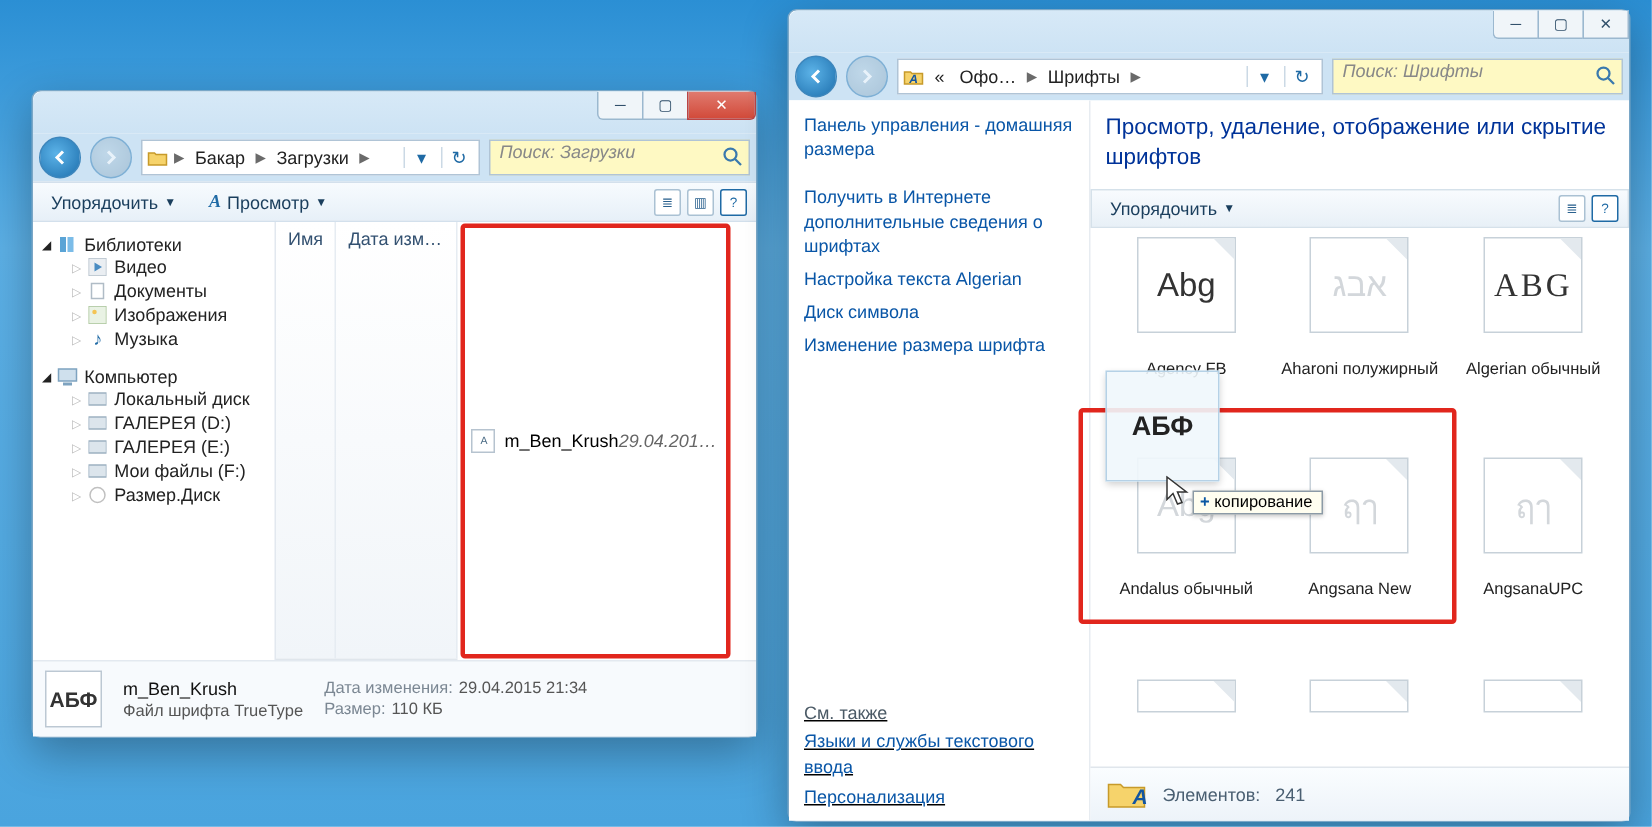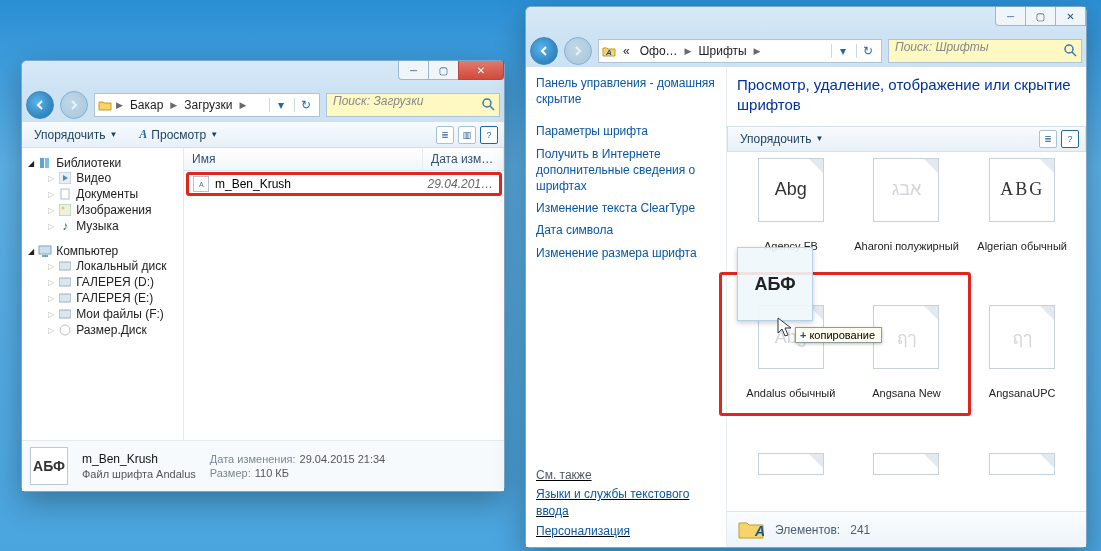--- a/index.html
+++ b/index.html
@@ -157,21 +157,21 @@
     display:flex; align-items:center; gap:4px;
     padding: 1px 0 1px 20px;
     font-size:12px;
     color:#222;
   }
   .ico { width:14px; height:14px; display:inline-flex; align-items:center; justify-content:center; }
   .blue { color:#1f6aa5; }
 
   .filepane {
     flex:1;
-    display:flex; flex-direction:column;
+    display:flex; flex-direction:row;
     min-width:0;
   }
   .colhead {
     display:flex;
     background: linear-gradient(to bottom, #ffffff, #f1f5f9);
     border-bottom:1px solid #e0e6ec;
     color:#335171;
     font-size:12px;
   }
   .colhead div {
@@ -264,21 +264,21 @@
   .font-item {
     display:flex; flex-direction:column; align-items:center;
     gap:2px;
   }
   .font-thumb {
     width:64px; height:62px;
     border:1px solid #c7d1d9;
     background:#fff;
     display:flex; align-items:center; justify-content:center;
     position:relative;
-    font-size:18px; color:#333;
+    font-size:22px; color:#333;
   }
   .font-thumb.dim { color:#d3d7db; }
   .font-thumb .fold {
     position:absolute; top:0; right:0;
     width:0; height:0;
     border-left: 14px solid transparent;
     border-top: 14px solid #e3e9ee;
   }
   .font-label {
     font-size:11px; color:#222; text-align:center; line-height:1.2;
@@ -516,21 +516,21 @@
         </div>
         <div class="date">29.04.201…</div>
       </div>
     </div>
   </div>
 
   <div class="statusbar-left">
     <div class="big-aa">АБФ</div>
     <div class="info-col">
       <div style="color:#111;font-size:12px">m_Ben_Krush</div>
-      <div>Файл шрифта Andalus</div>
+      <div>Файл шрифта TrueType</div>
     </div>
     <div class="info-col">
       <div class="info-row">
         <span class="lbl">Дата изменения:</span>
         <span>29.04.2015 21:34</span>
       </div>
       <div class="info-row">
         <span class="lbl">Размер:</span>
         <span>110 КБ</span>
       </div>
@@ -582,26 +582,25 @@
               <circle cx="6" cy="6" r="4" fill="none" stroke="#3a79ad" stroke-width="1.5"></circle>
               <line x1="9" y1="9" x2="13" y2="13" stroke="#3a79ad" stroke-width="1.5"></line>
             </svg>
         </span>
       </div>
     </div>
   </div>
 
   <div class="body">
     <div class="cp-sidebar">
-      <div class="cp-link">Панель управления - домашняя скрытие</div>
+      <div class="cp-link">Панель управления - домашняя размера</div>
       <div style="height:8px"></div>
-      <div class="cp-link">Параметры шрифта</div>
       <div class="cp-link">Получить в Интернете дополнительные сведения о шрифтах</div>
-      <div class="cp-link">Изменение текста ClearType</div>
-      <div class="cp-link">Дата символа</div>
+      <div class="cp-link">Настройка текста Algerian</div>
+      <div class="cp-link">Диск символа</div>
       <div class="cp-link">Изменение размера шрифта</div>
       <div class="also">
         <div class="cp-head">См. также</div>
         <div class="cp-link">Языки и службы текстового ввода</div>
         <div class="cp-link">Персонализация</div>
       </div>
     </div>
 
     <div class="cp-main">
       <div class="cp-title">Просмотр, удаление, отображение или скрытие шрифтов</div>

